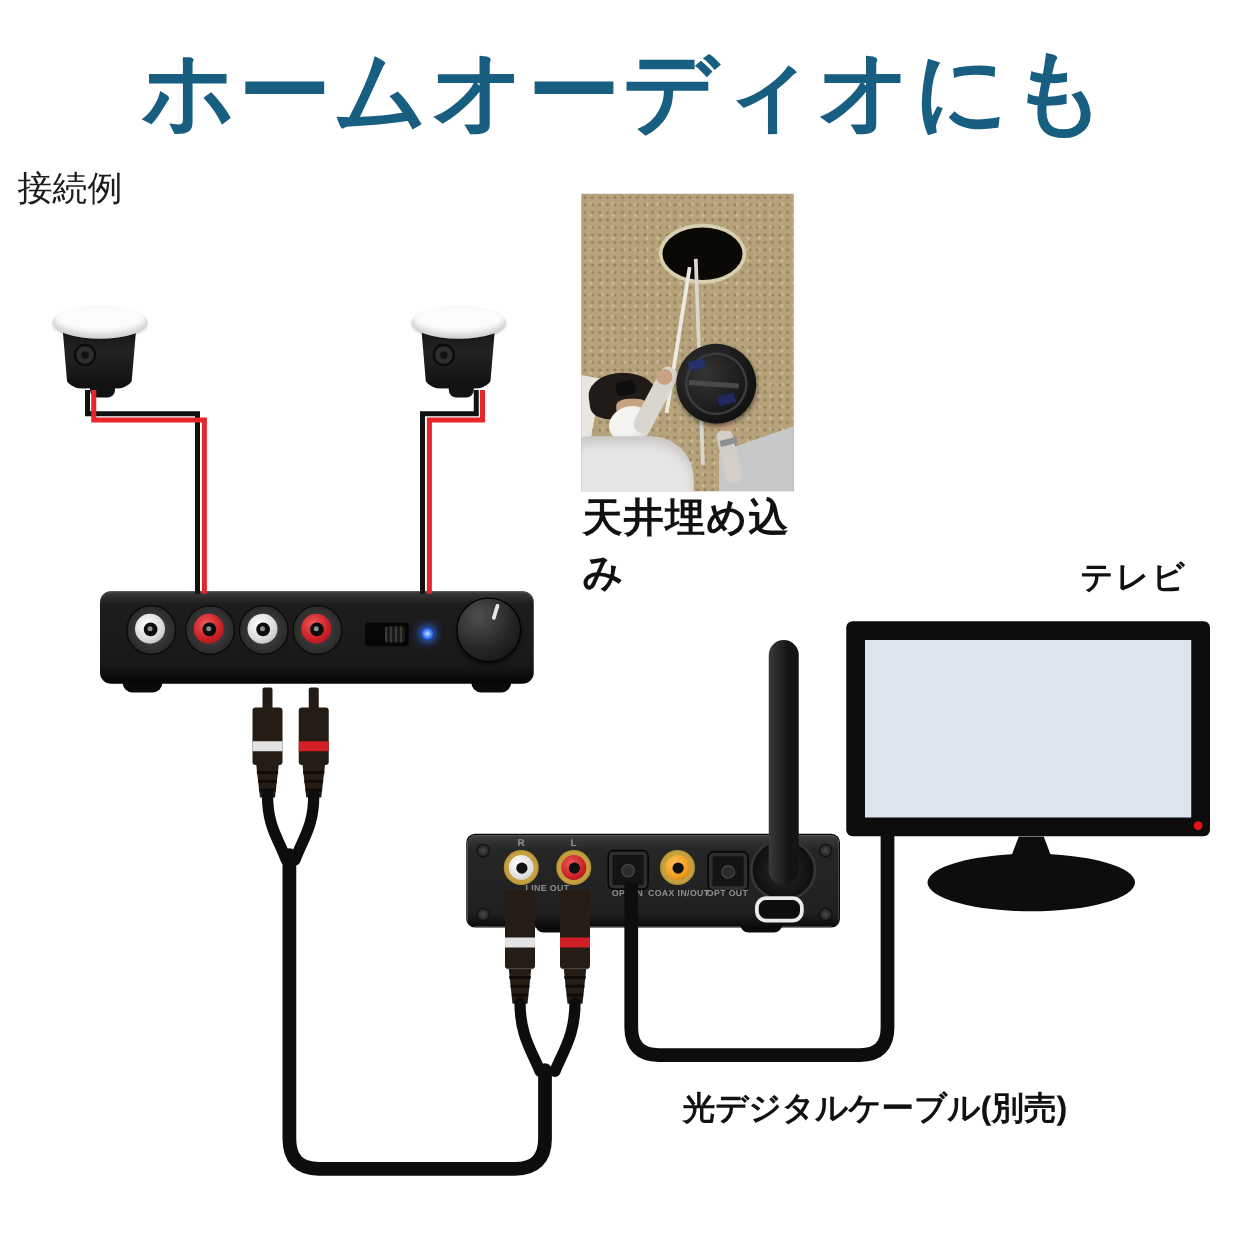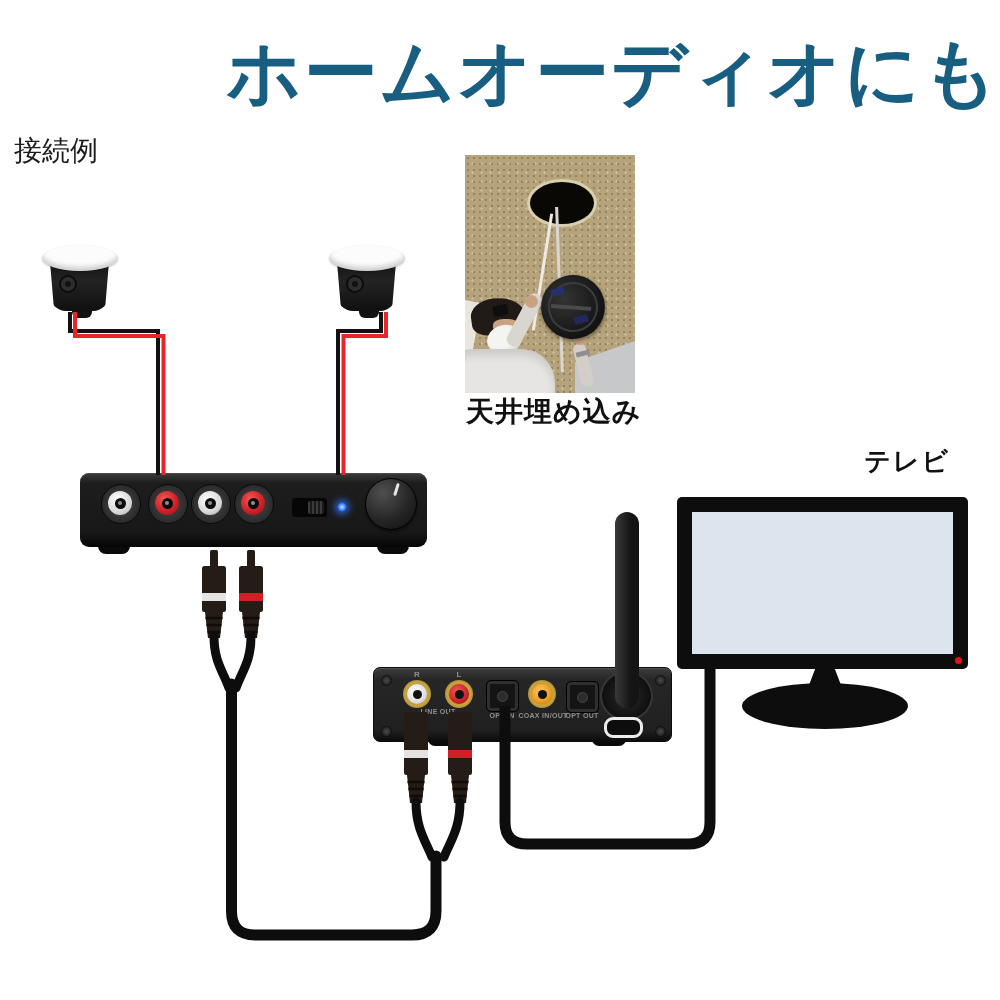--- a/index.html
+++ b/index.html
@@ -1,24 +1,24 @@
 <!DOCTYPE html>
 <html><head>
 <meta charset="utf-8">
 <style>
   html,body{margin:0;padding:0;background:#ffffff;}
   #canvas{position:relative;width:1000px;height:1000px;background:#ffffff;overflow:hidden;
           font-family:"Liberation Sans","DejaVu Sans",sans-serif;}
   .abs{position:absolute;}
 
   
-  .title{left:0;top:24px;width:1000px;text-align:right;font-size:74px;font-weight:900;
+  .title{left:0;top:24px;width:1000px;text-align:center;font-size:74px;font-weight:900;
          letter-spacing:2px;color:#175e80;}
   .conn-label{left:14px;top:132px;font-size:28px;font-weight:500;color:#1c1c1c;}
-  .photo-caption{left:466px;top:393px;width:180px;font-size:28px;font-weight:800;color:#111;letter-spacing:1px;}
+  .photo-caption{left:466px;top:393px;width:180px;font-size:32px;font-weight:800;color:#111;letter-spacing:1px;}
   .tv-label{left:700px;top:444px;width:250px;text-align:right;font-size:26px;font-weight:800;color:#111;letter-spacing:2px;}
   .optical-caption{left:530px;top:869px;width:340px;text-align:center;font-size:26px;font-weight:800;color:#111;}
 
   
   .photo{left:465px;top:155px;width:170px;height:238px;overflow:hidden;background:#b6a37b;
     background-image:radial-gradient(rgba(82,62,30,.32) 1px,transparent 1.4px),
                      radial-gradient(rgba(255,250,235,.28) 1px,transparent 1.4px);
     background-size:6px 6px,9px 9px;background-position:0 0,3px 4px;}
   .ph{position:absolute;}
   .hole{left:62px;top:24px;width:64px;height:42px;border-radius:50%;background:#0a0805;border:3px solid #d8cfae;}
@@ -115,20 +115,21 @@
   svg.wires{left:0;top:0;width:1000px;height:1000px;pointer-events:none;}
 </style>
 </head>
 <body>
 
 <div id="canvas">
 
   <div class="abs title">ホームオーディオにも</div>
   <div class="abs conn-label">接続例</div>
   <div class="abs tv-label">テレビ</div>
+  <div class="abs optical-caption">光デジタルケーブル(別売)</div>
 
   <div class="abs photo">
     <div class="ph hole"></div>
     <div class="ph cableA"></div>
     <div class="ph cableB"></div>
     <div class="ph wall-left"></div>
     <div class="ph wall-right">
       
     </div>
     <div class="ph hair"></div>

